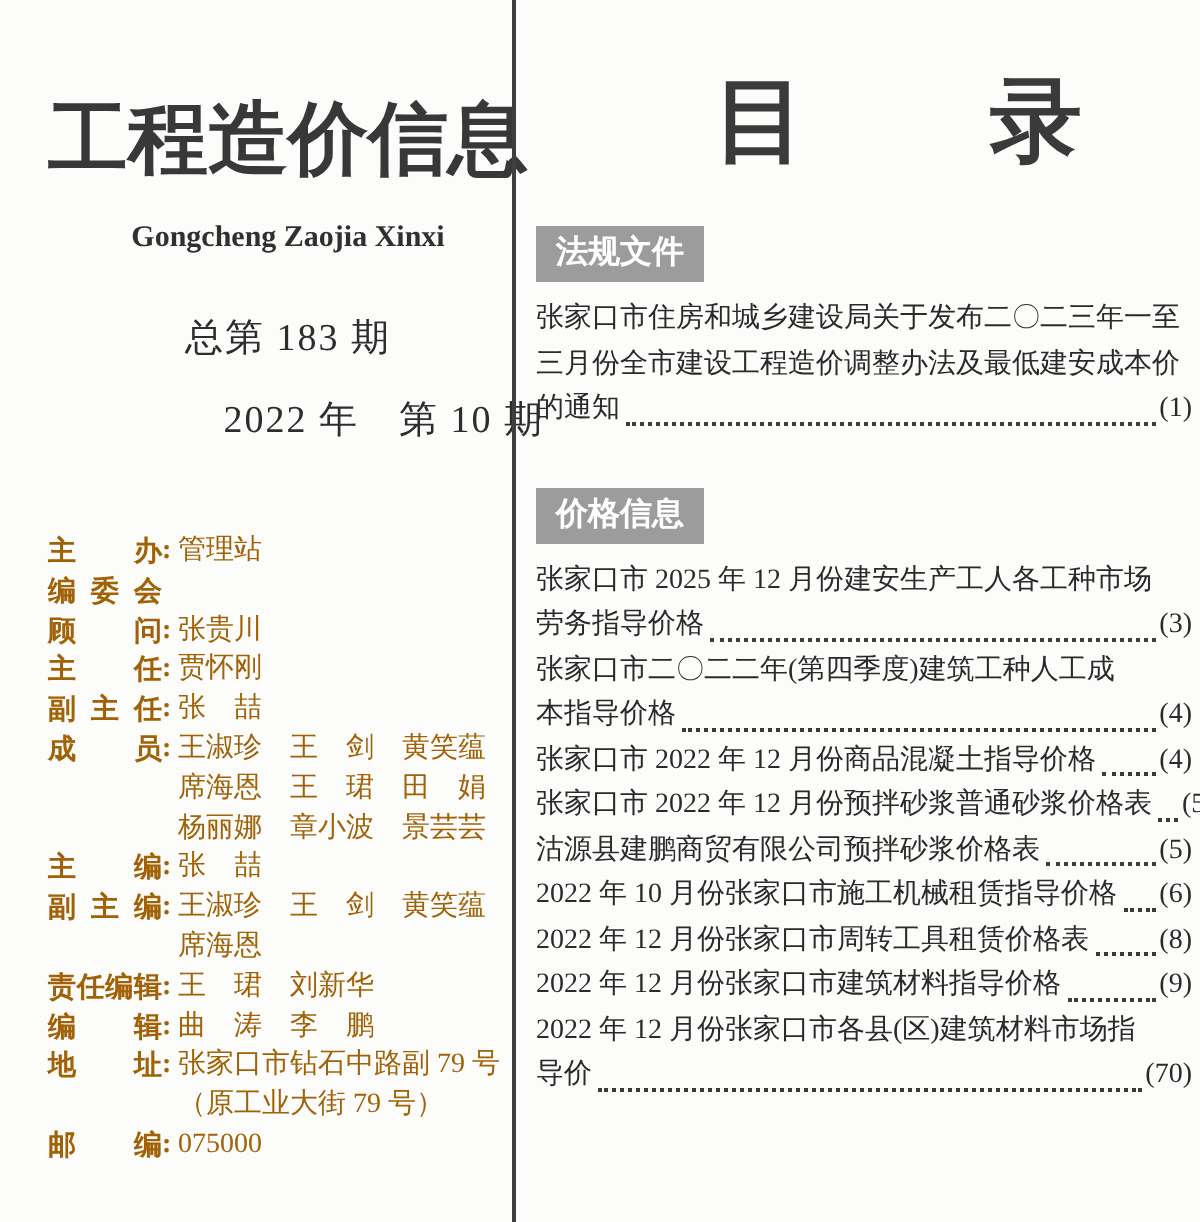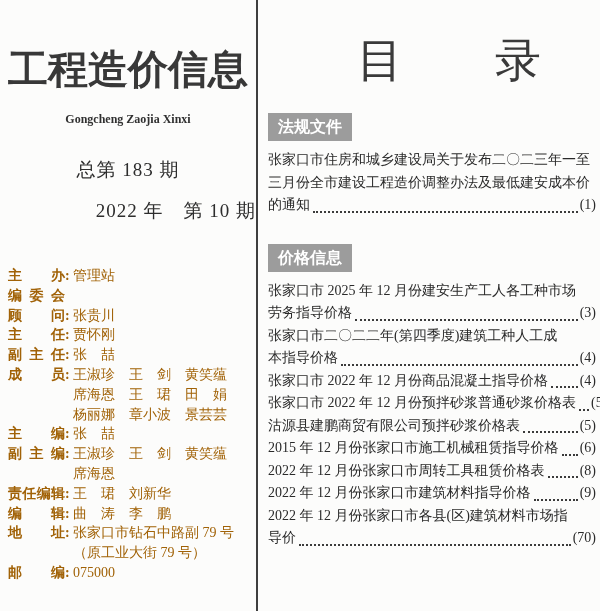--- a/index.html
+++ b/index.html
@@ -1,33 +1,33 @@
 <!DOCTYPE html>
 <html><head>
 <meta charset="utf-8">
 <style>
   html,body{margin:0;padding:0;}
   body{width:600px;height:611px;background:#f4f4f2;font-family:"Liberation Serif",serif;}
   .page{position:relative;width:600px;height:611px;background:#fcfcfb;overflow:hidden;color:#2b2b2b;}
   .divider{position:absolute;left:256px;top:0;width:1.5px;height:611px;background:#3f3f3f;}
   
-  .left-col{position:absolute;left:0;top:0;width:256px;}
+  .left-col{position:absolute;left:16px;top:0;width:256px;}
   .jtitle{margin-top:46px;text-align:center;font-size:40px;line-height:48px;font-weight:bold;color:#383838;letter-spacing:0px;}
-  .jpinyin{margin-top:14px;text-align:center;font-size:12px;line-height:22px;font-weight:bold;color:#303030;}
+  .jpinyin{margin-top:14px;text-align:center;font-size:15px;line-height:22px;font-weight:bold;color:#303030;}
   .jissue{margin-top:28px;text-align:center;font-size:19px;line-height:24px;color:#2d2d2d;letter-spacing:1px;}
   .jissue2{margin-top:17px;text-align:right;font-size:19px;line-height:24px;color:#2d2d2d;letter-spacing:1px;padding-left:32px;}
   .masthead{margin:43px 6px 0 8px;font-size:14px;color:#a16207;}
   .mrow{display:flex;align-items:flex-start;line-height:19.8px;}
   .mlabel{display:inline-block;width:57px;text-align:justify;text-align-last:justify;font-weight:bold;font-family:"Liberation Sans",sans-serif;flex:0 0 57px;}
   .mcolon{flex:0 0 8px;font-weight:bold;}
   .mvals{flex:1;}
   .mline{line-height:19.8px;white-space:nowrap;}
   
   .right-col{position:absolute;left:258px;top:0;width:342px;}
-  .toc-title{margin-top:34px;text-align:center;font-size:46px;line-height:54px;font-weight:normal;color:#3a3a3a;padding-left:40px;}
+  .toc-title{margin-top:34px;text-align:center;font-size:46px;line-height:54px;font-weight:bold;color:#3a3a3a;padding-left:40px;}
   .sec-header{display:inline-block;margin:25px 0 0 10px;background:#9c9c9c;color:#ffffff;font-family:"Liberation Sans",sans-serif;font-weight:bold;font-size:16px;line-height:20px;padding:4px 10px;}
   .sec2{margin-top:27px;}
   .toc-list{margin:8px 4px 0 10px;font-size:14px;color:#2a2a2a;}
   .toc-line{line-height:22.5px;white-space:nowrap;}
   .toc-last{display:flex;line-height:22.5px;}
   .toc-text{white-space:nowrap;}
   .leader{flex:1;min-width:10px;border-bottom:2px dotted #3b3b3b;margin:0 2px 4px 3px;}
   .toc-page{white-space:nowrap;}
 </style>
 </head>
@@ -183,21 +183,21 @@
       </div>
       <div class="toc-entry">
         <div class="toc-last">
           <span class="toc-text">沽源县建鹏商贸有限公司预拌砂浆价格表</span>
           <span class="leader"></span>
           <span class="toc-page">(5)</span>
         </div>
       </div>
       <div class="toc-entry">
         <div class="toc-last">
-          <span class="toc-text">2015 年 12 月份张家口市施工机械租赁指导价格</span>
+          <span class="toc-text">2022 年 10 月份张家口市施工机械租赁指导价格</span>
           <span class="leader"></span>
           <span class="toc-page">(6)</span>
         </div>
       </div>
       <div class="toc-entry">
         <div class="toc-last">
           <span class="toc-text">2022 年 12 月份张家口市周转工具租赁价格表</span>
           <span class="leader"></span>
           <span class="toc-page">(8)</span>
         </div>

